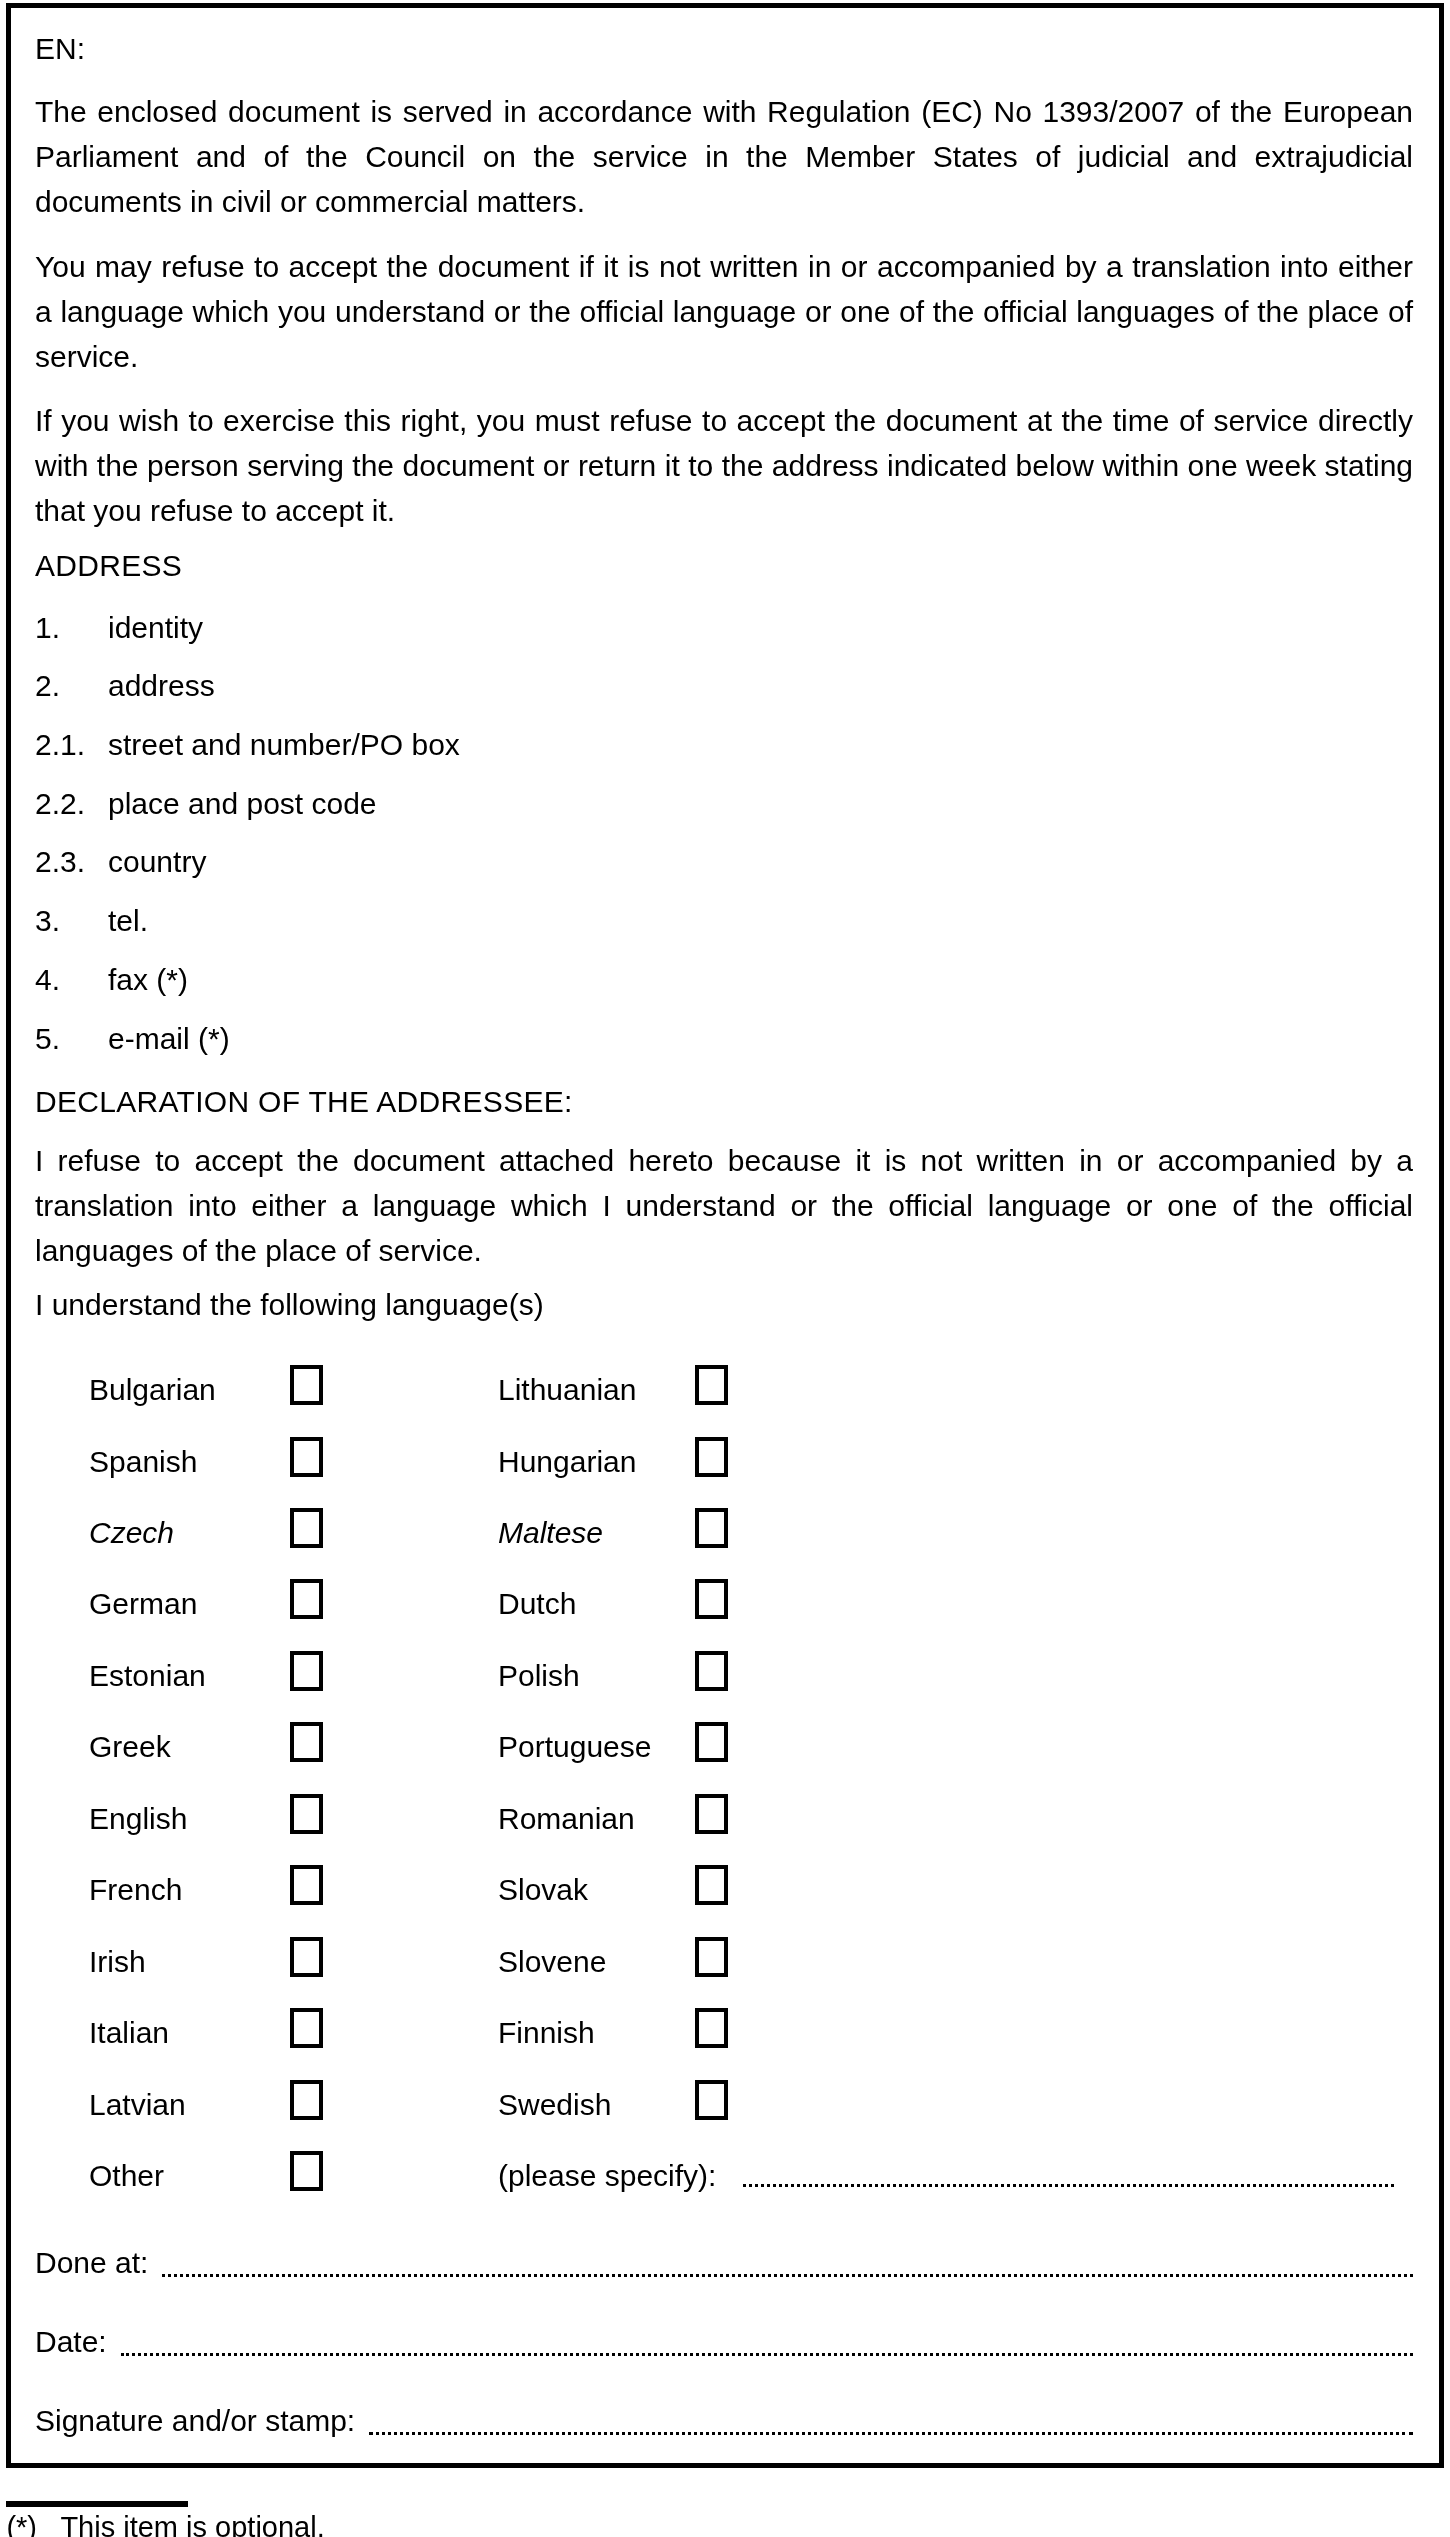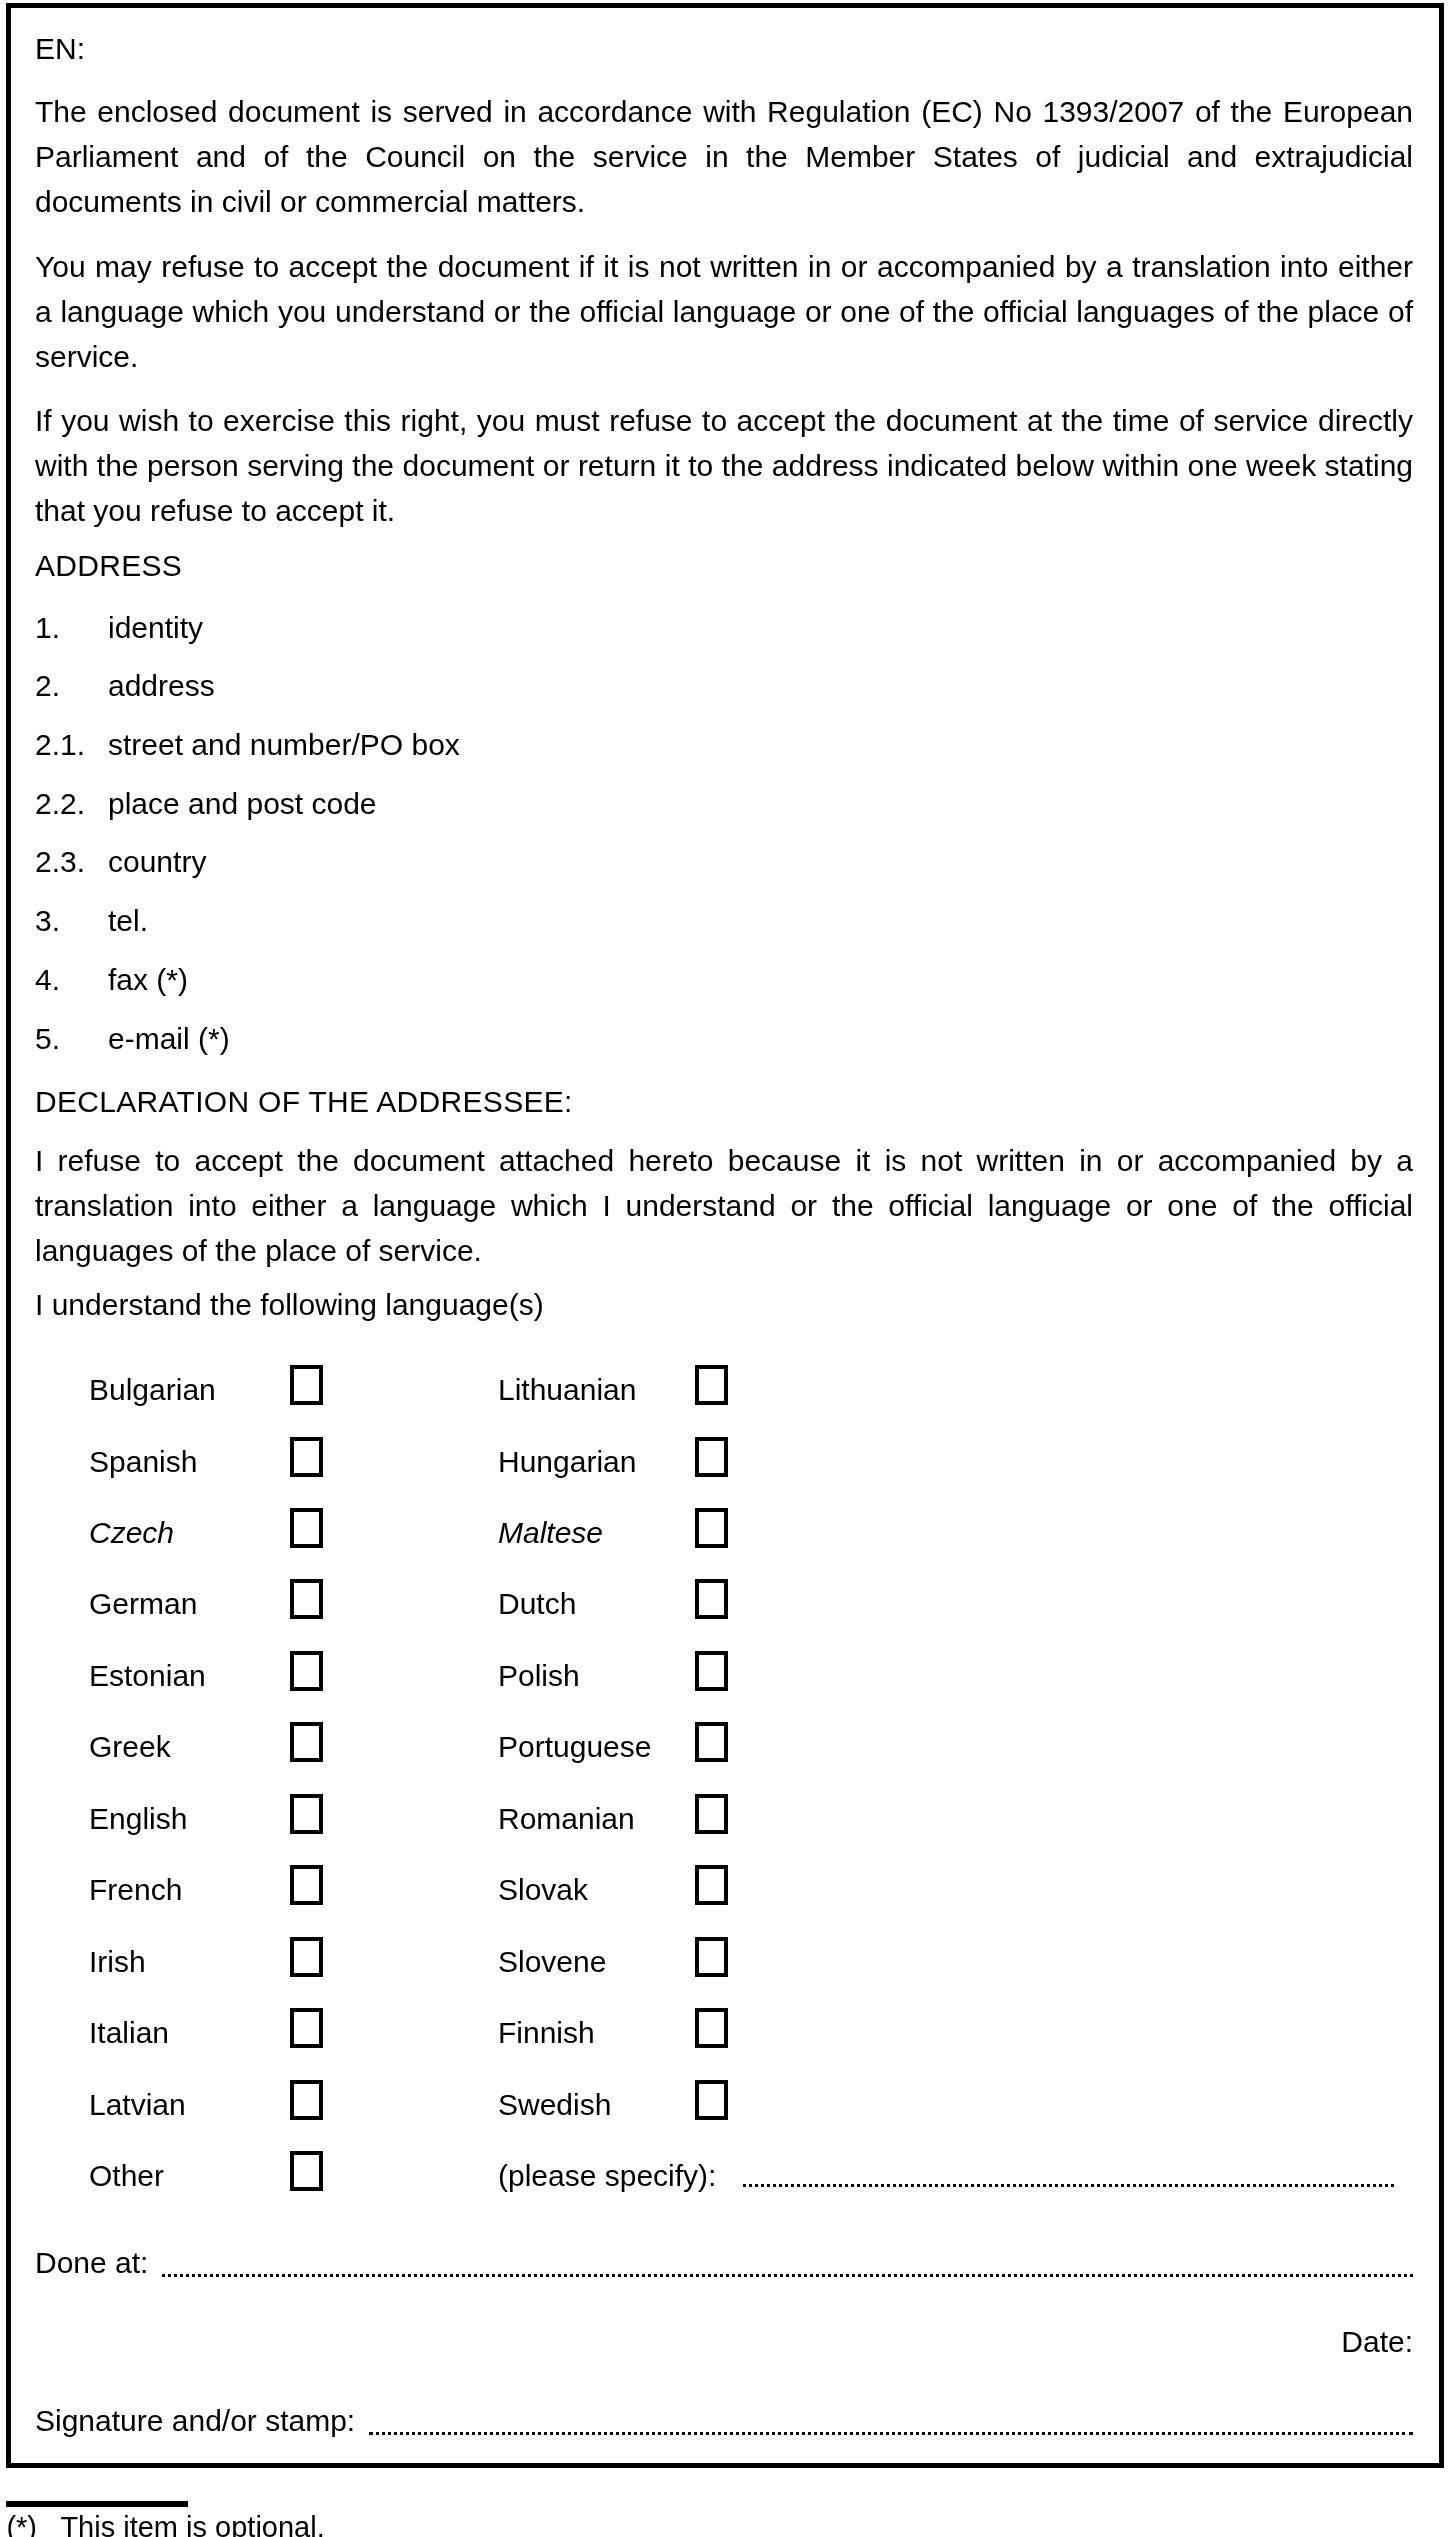--- a/index.html
+++ b/index.html
@@ -216,21 +216,21 @@
     <span class="lab1">Other</span>
     <span class="cb c1"></span>
     <span class="lab2">(please specify):</span>
     <span class="specify-dots"></span>
   </div>
 
   <div class="fill-row" style="top:2240px;justify-content:space-between;">
     <span>Done at:</span>
     <span class="dots"></span>
   </div>
-  <div class="fill-row" style="top:2319px;flex-direction:column;">
+  <div class="fill-row" style="top:2319px;">
     <span>Date:</span>
     <span class="dots"></span>
   </div>
   <div class="fill-row" style="top:2398px;">
     <span>Signature and/or stamp:</span>
     <span class="dots"></span>
   </div>
 
   <div class="footnote-rule"></div>
   <div class="footnote">

